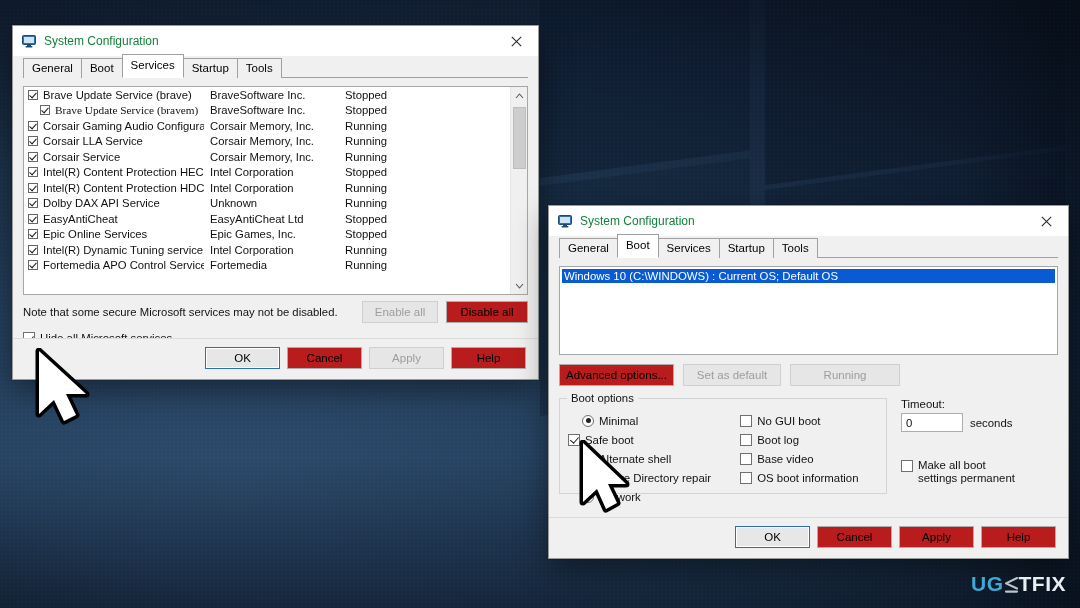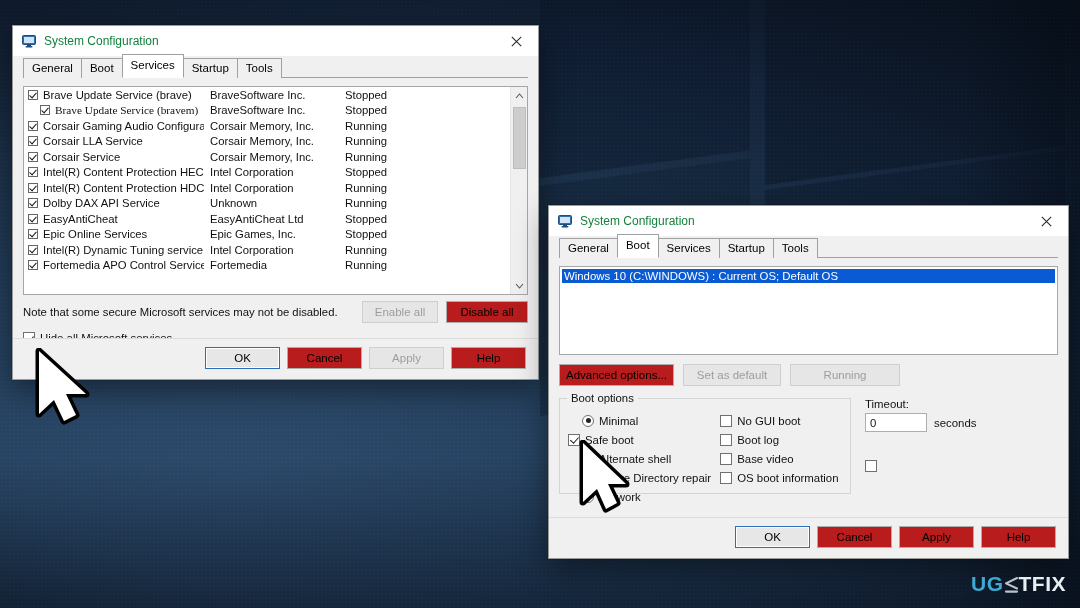--- a/index.html
+++ b/index.html
@@ -347,21 +347,21 @@
     </div>
 
     <div style="display:flex;gap:9px;margin-top:9px;">
       <div class="btn" style="width:115px;">Advanced options...</div>
       <div class="btn disabled" style="width:98px;">Set as default</div>
       <div class="btn disabled" style="width:110px;">Running</div>
     </div>
 
     <div style="display:flex;margin-top:12px;gap:14px;">
 
-      <div class="group" style="width:292px;height:96px;box-sizing:border-box;">
+      <div class="group" style="width:328px;height:96px;box-sizing:border-box;">
         <span class="glabel">Boot options</span>
 
         <div style="display:flex;">
           <div style="width:175px;">
             <div class="opt" style="padding-left:14px;">
               <span class="rad checked"></span>
               <span>Minimal</span>
             </div>
             <div class="opt">
               <span class="chk checked"></span>
@@ -402,20 +402,21 @@
       </div>
 
       <div style="width:150px;position:relative;">
         <div style="font-size:11.4px;color:#111;">Timeout:</div>
         <div style="display:flex;align-items:center;margin-top:3px;">
           <div class="txtfield">0</div>
           <span style="font-size:11.4px;color:#111;margin-left:7px;">seconds</span>
         </div>
         <div style="display:flex;margin-top:27px;">
           <span class="chk" style="margin-top:1px;"></span>
+          <span style="font-size:11.4px;color:#111;line-height:13px;width:110px;">Make all boot settings permanent</span>
         </div>
       </div>
     </div>
   </div>
 
   <div class="footer" style="position:absolute;left:0;right:0;bottom:0;">
     <div class="btn default" style="width:75px;">OK</div>
     <div class="btn" style="width:75px;">Cancel</div>
     <div class="btn" style="width:75px;">Apply</div>
     <div class="btn" style="width:75px;">Help</div>

